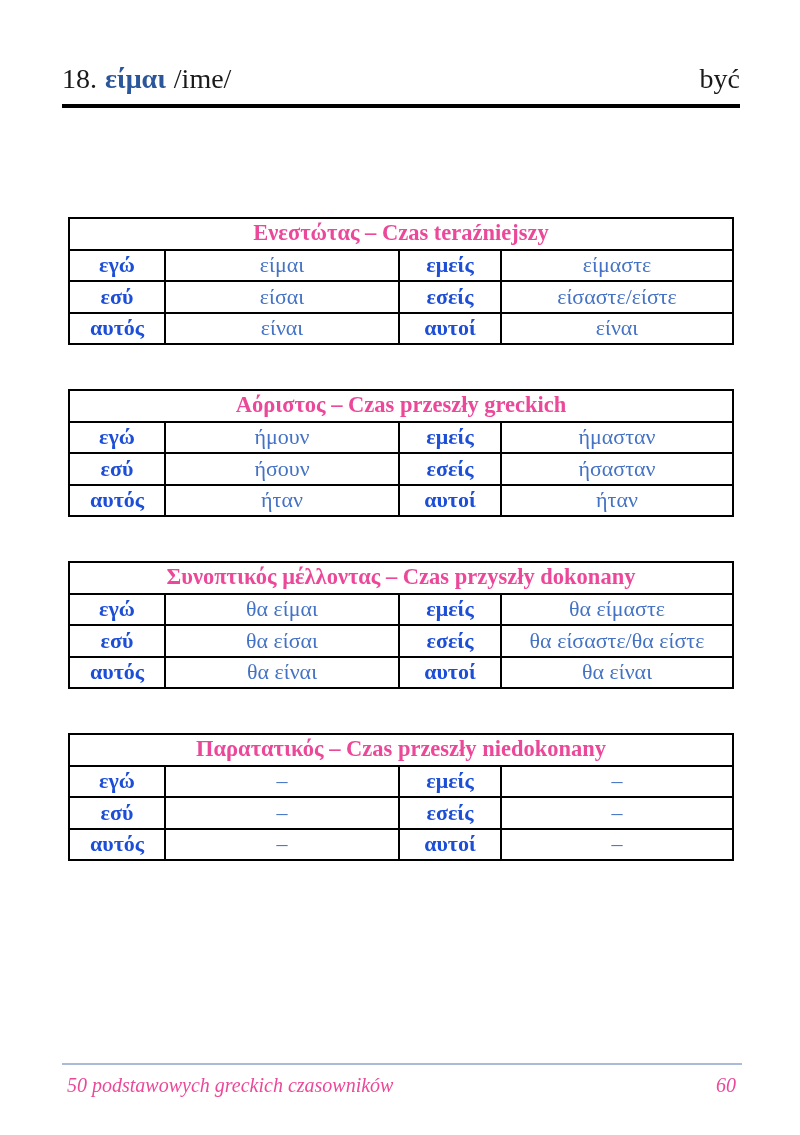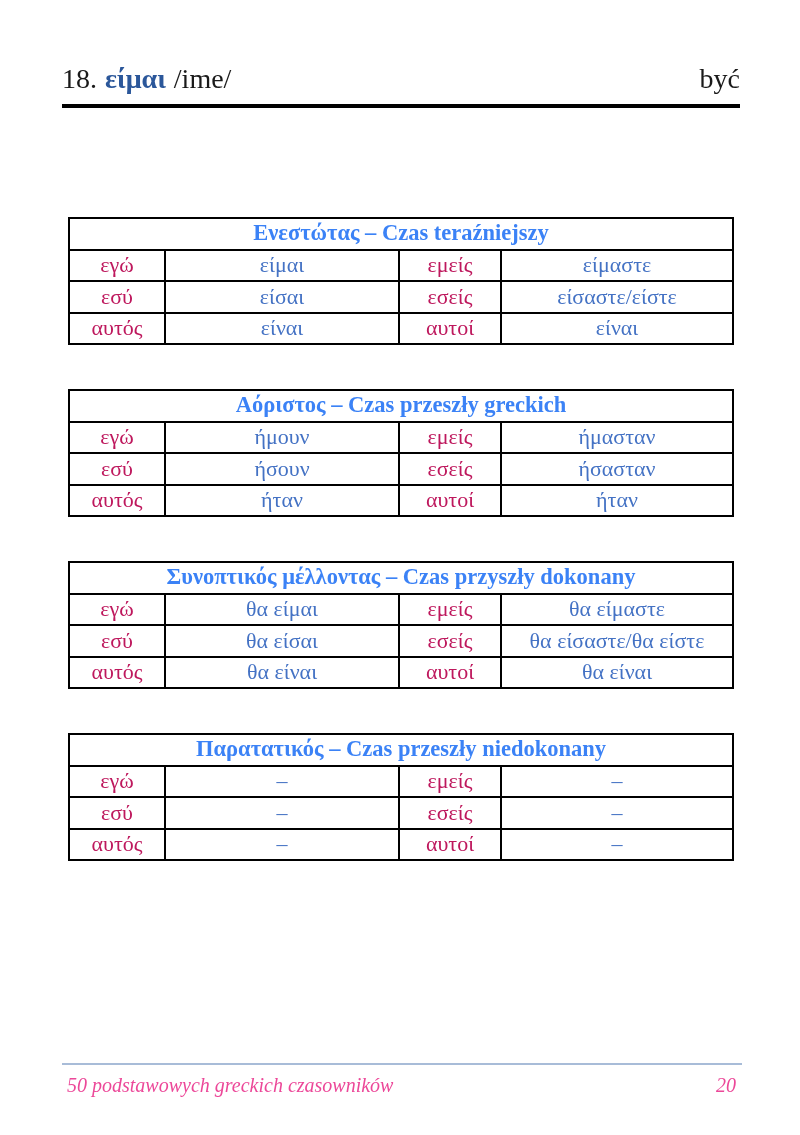--- a/index.html
+++ b/index.html
@@ -44,22 +44,22 @@
   table.conj col.c2{width:234px;}
   table.conj col.c3{width:102px;}
   table.conj col.c4{width:232px;}
   table.conj th,table.conj td{
     border:2px solid var(--border-black);
     height:31.5px;
     text-align:center;vertical-align:middle;
     font-size:22px;line-height:1.1;
     overflow:hidden;white-space:nowrap;
   }
-  table.conj th{font-weight:bold;font-size:22.5px;color:#3b82f6;}
-  td.pron{color:#be185d;}
+  table.conj th{font-weight:bold;font-size:22.5px;color:#ec4899;}
+  td.pron{color:#1d4ed8;font-weight:bold;}
   td.val{color:var(--value-blue);}
   
   .footer{
     position:absolute;top:1063px;left:62px;width:680px;
   }
   .footer-rule{height:2px;background:var(--footer-rule);}
   .footer-line{
     display:flex;justify-content:space-between;align-items:baseline;
     margin-top:9px;padding:0 6px 0 5px;
     font-style:italic;font-size:20px;color:#ec4899;
@@ -219,17 +219,17 @@
         </tr>
       </tbody>
     </table>
 
   </div>
 
   <div class="footer">
     <div class="footer-rule"></div>
     <div class="footer-line">
       <span>50 podstawowych greckich czasowników</span>
-      <span>20</span>
+      <span>60</span>
     </div>
   </div>
 
 </div>
 
 </body></html>

